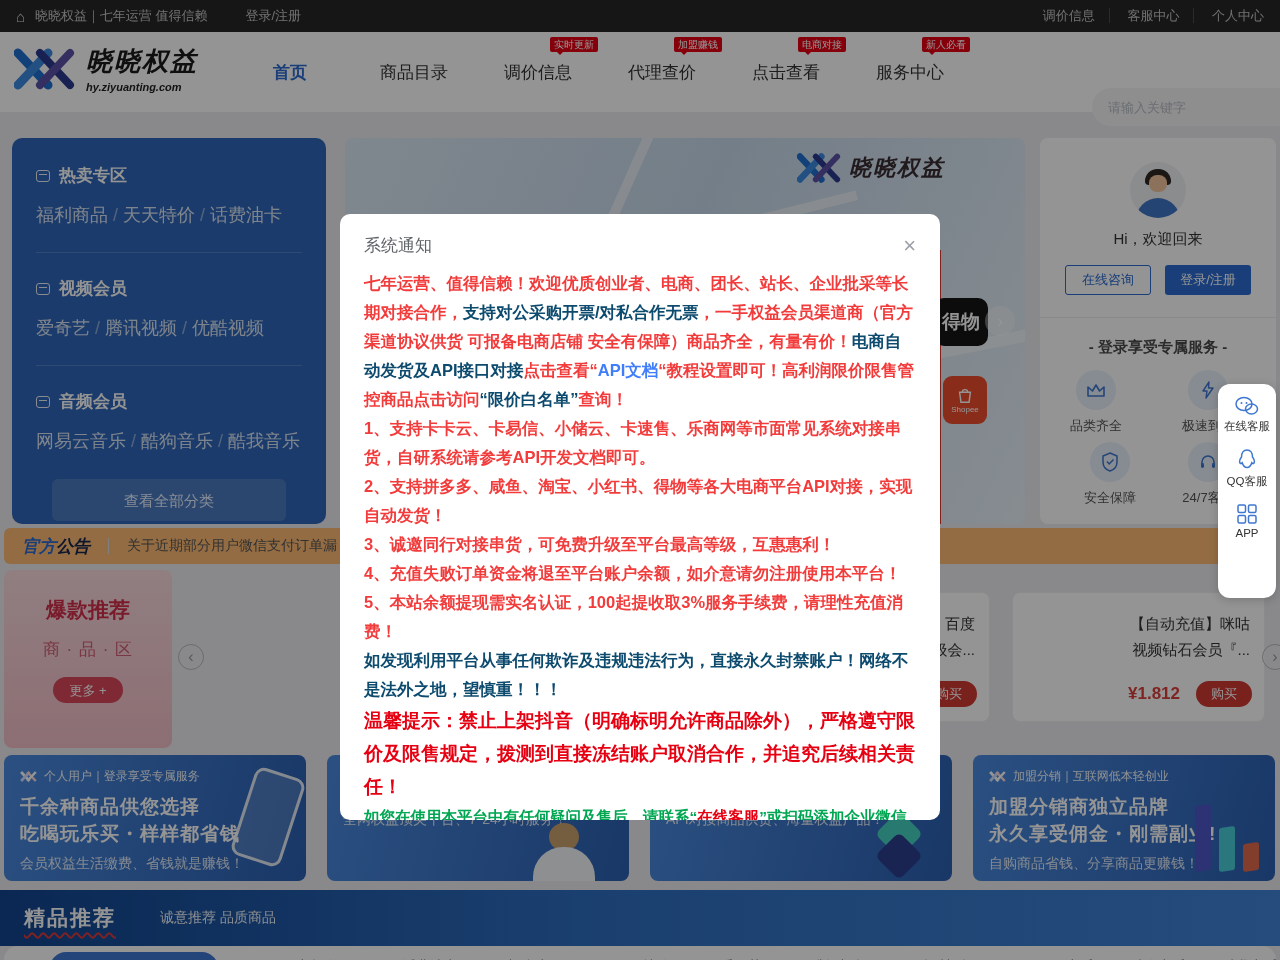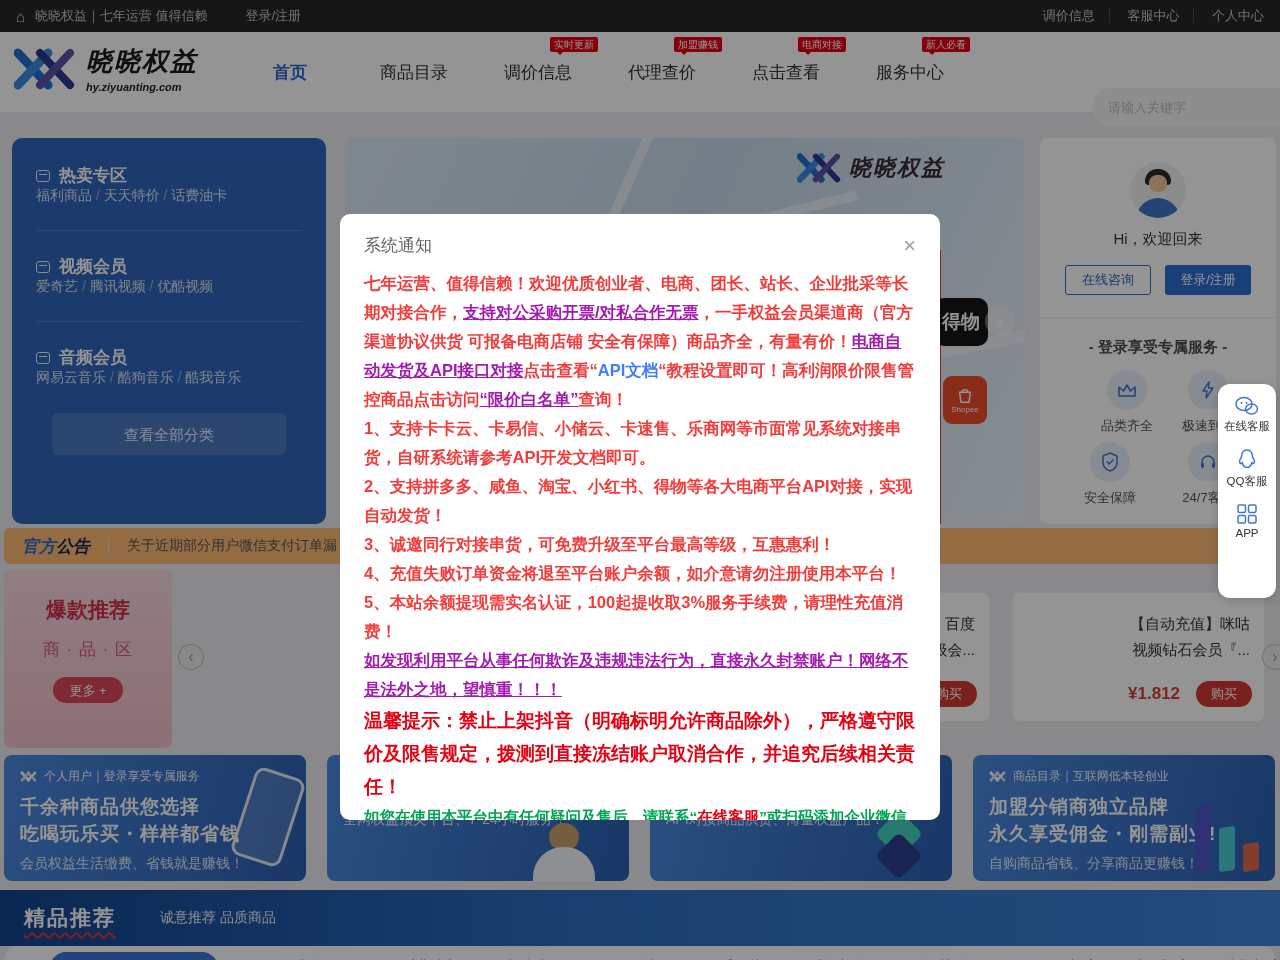--- a/index.html
+++ b/index.html
@@ -27,21 +27,21 @@
   .badge::after{content:"";position:absolute;left:7px;bottom:-6px;border:3px solid transparent;border-top-color:#e60012;}
   .search-box{position:absolute;left:1092px;top:56px;width:210px;height:38px;border-radius:19px;overflow:hidden;display:flex;background:#f4f5f7;}
   .search-box input{flex:1;border:none;outline:none;background:#f4f5f7;padding:0 0 0 16px;font-size:13px;color:#666;}
   .search-box input::placeholder{color:#b9bdc4;}
 
   
   .sidebar{position:absolute;left:12px;top:138px;width:314px;height:386px;background:#2e66b8;border-radius:10px;padding:26px 24px 0;}
   .sec-title{display:flex;align-items:center;gap:9px;color:#fff;font-size:17px;font-weight:700;}
   .cat-ico{width:14px;height:12px;border:1.5px solid rgba(255,255,255,.9);border-radius:3px;position:relative;}
   .cat-ico::before{content:"";position:absolute;left:2px;right:2px;top:3px;border-top:1.5px solid rgba(255,255,255,.9);}
-  .sec-links{margin-top:0;font-size:14px;color:rgba(255,255,255,.82);}
+  .sec-links{margin-top:16px;font-size:18px;color:rgba(255,255,255,.82);}
   .sec-links span{cursor:pointer;}
   .sec-links span + span::before{content:" / ";color:rgba(255,255,255,.45);cursor:default;}
   .sec-div{border-top:1px solid rgba(255,255,255,.18);margin:25px 0 24px;}
   .all-btn{display:block;margin:26px auto 0;width:234px;height:42px;line-height:42px;text-align:center;background:rgba(255,255,255,.14);color:#e8f0ff;border:none;border-radius:6px;font-size:15px;cursor:pointer;}
 
   
   .hero{position:absolute;left:345px;top:138px;width:680px;height:386px;border-radius:8px;overflow:hidden;background:linear-gradient(115deg,#dce9f5 0%,#c8daec 45%,#e8f2f9 100%);}
   .beam{position:absolute;background:rgba(255,255,255,.55);}
   .b1{left:-40px;top:120px;width:560px;height:10px;transform:rotate(-14deg);}
   .b2{left:60px;top:250px;width:640px;height:12px;transform:rotate(-11deg);}
@@ -63,21 +63,21 @@
   .greet{margin-top:12px;font-size:15px;color:#333;}
   .up-btns{margin-top:16px;display:flex;justify-content:center;gap:14px;}
   .btn-o{width:86px;height:30px;border:1px solid #2b6bd0;color:#2b6bd0;background:#fff;border-radius:3px;font-size:13px;cursor:pointer;}
   .btn-s{width:86px;height:30px;border:none;color:#fff;background:#2b6bd0;border-radius:3px;font-size:13px;cursor:pointer;}
   .up-div{border-top:1px solid #ececec;margin:22px 0 0;}
   .svc-title{margin-top:20px;font-size:15px;color:#4a4a4a;font-weight:600;}
   .svc-grid{position:absolute;left:0;top:232px;width:236px;}
   .svc{position:absolute;width:96px;text-align:center;}
   .svc .ic{width:40px;height:40px;border-radius:50%;background:#e9effb;margin:0 auto;display:flex;align-items:center;justify-content:center;}
   .svc .lb{margin-top:7px;font-size:13px;color:#555;}
-  .s0{left:39px;top:0;} .s1{left:120px;top:0;} .s2{left:22px;top:72px;} .s3{left:120px;top:72px;}
+  .s0{left:8px;top:0;} .s1{left:120px;top:0;} .s2{left:22px;top:72px;} .s3{left:120px;top:72px;}
 
   
   .float-bar{position:absolute;left:1218px;top:384px;width:58px;height:214px;background:#fff;border-radius:12px;box-shadow:0 2px 10px rgba(0,0,0,.18);z-index:60;display:flex;flex-direction:column;align-items:center;padding-top:12px;gap:15px;}
   .fb-item{text-align:center;cursor:pointer;}
   .fb-item .lb{font-size:11.5px;color:#333;margin-top:3px;white-space:nowrap;}
 
   
   .announce{position:absolute;left:4px;top:528px;width:1272px;height:36px;background:#fdba74;border-radius:6px;display:flex;align-items:center;padding:0 18px;}
   .an-a{font-size:17px;font-weight:800;font-style:italic;color:#2b6bd0;}
   .an-b{font-size:17px;font-weight:800;font-style:italic;color:#17264f;}
@@ -128,21 +128,21 @@
   .tab{position:absolute;top:12px;font-size:14px;color:#444;white-space:nowrap;cursor:pointer;}
 
   
   .overlay{position:absolute;inset:0;background:rgba(0,0,0,.42);z-index:40;}
   .modal{position:absolute;left:340px;top:214px;width:600px;height:606px;background:#fff;border-radius:10px;z-index:50;padding:20px 24px;overflow:hidden;}
   .m-head{display:flex;justify-content:space-between;align-items:center;}
   .m-title{font-size:17px;color:#5f6368;}
   .m-close{font-size:22px;color:#9aa0a6;cursor:pointer;line-height:1;}
   .m-body{margin-top:12px;}
   .m-body p{margin:0;font-size:16.5px;line-height:29px;font-weight:700;}
-  .red{color:#f23c3c;} .blk{color:#a21caf;text-decoration:underline;} .lnk{color:#3f7dfb;cursor:pointer;}
+  .red{color:#f23c3c;} .blk{color:#0c4a6e;} .lnk{color:#3f7dfb;cursor:pointer;}
   .m-tip{font-size:19px !important;line-height:33px !important;color:#e60012;font-weight:800 !important;}
   .m-green{font-size:15.5px !important;line-height:28px !important;}
   .grn{color:#00a651;} .red2{color:#e60012;}
   svg{display:block;}
 </style>
 </head>
 <body>
 
 <div class="stage">
 
@@ -360,21 +360,21 @@
       </div>
   </div>
   <div class="banner bn3">
     <div class="bn-head">
         <svg width="18" height="13" viewBox="0 0 64 44">
           <path d="M4 6 L34 38" stroke="#fff" stroke-width="10"></path>
           <path d="M34 6 L4 38" stroke="#cfe0ff" stroke-width="10"></path>
           <path d="M26 6 L56 38" stroke="#ffd9d9" stroke-width="9"></path>
           <path d="M56 6 L26 38" stroke="#fff" stroke-width="9"></path>
         </svg>
-        <span>商品目录｜互联网低本轻创业</span>
+        <span>加盟分销｜互联网低本轻创业</span>
       </div>
     <div class="bn-l1">加盟分销商独立品牌</div>
     <div class="bn-l2">永久享受佣金・刚需副业!</div>
     <div class="bn-sub">自购商品省钱、分享商品更赚钱！</div>
     <div class="bars">
         <div class="br br1"></div>
         <div class="br br2"></div>
         <div class="br br3"></div>
       </div>
   </div>

